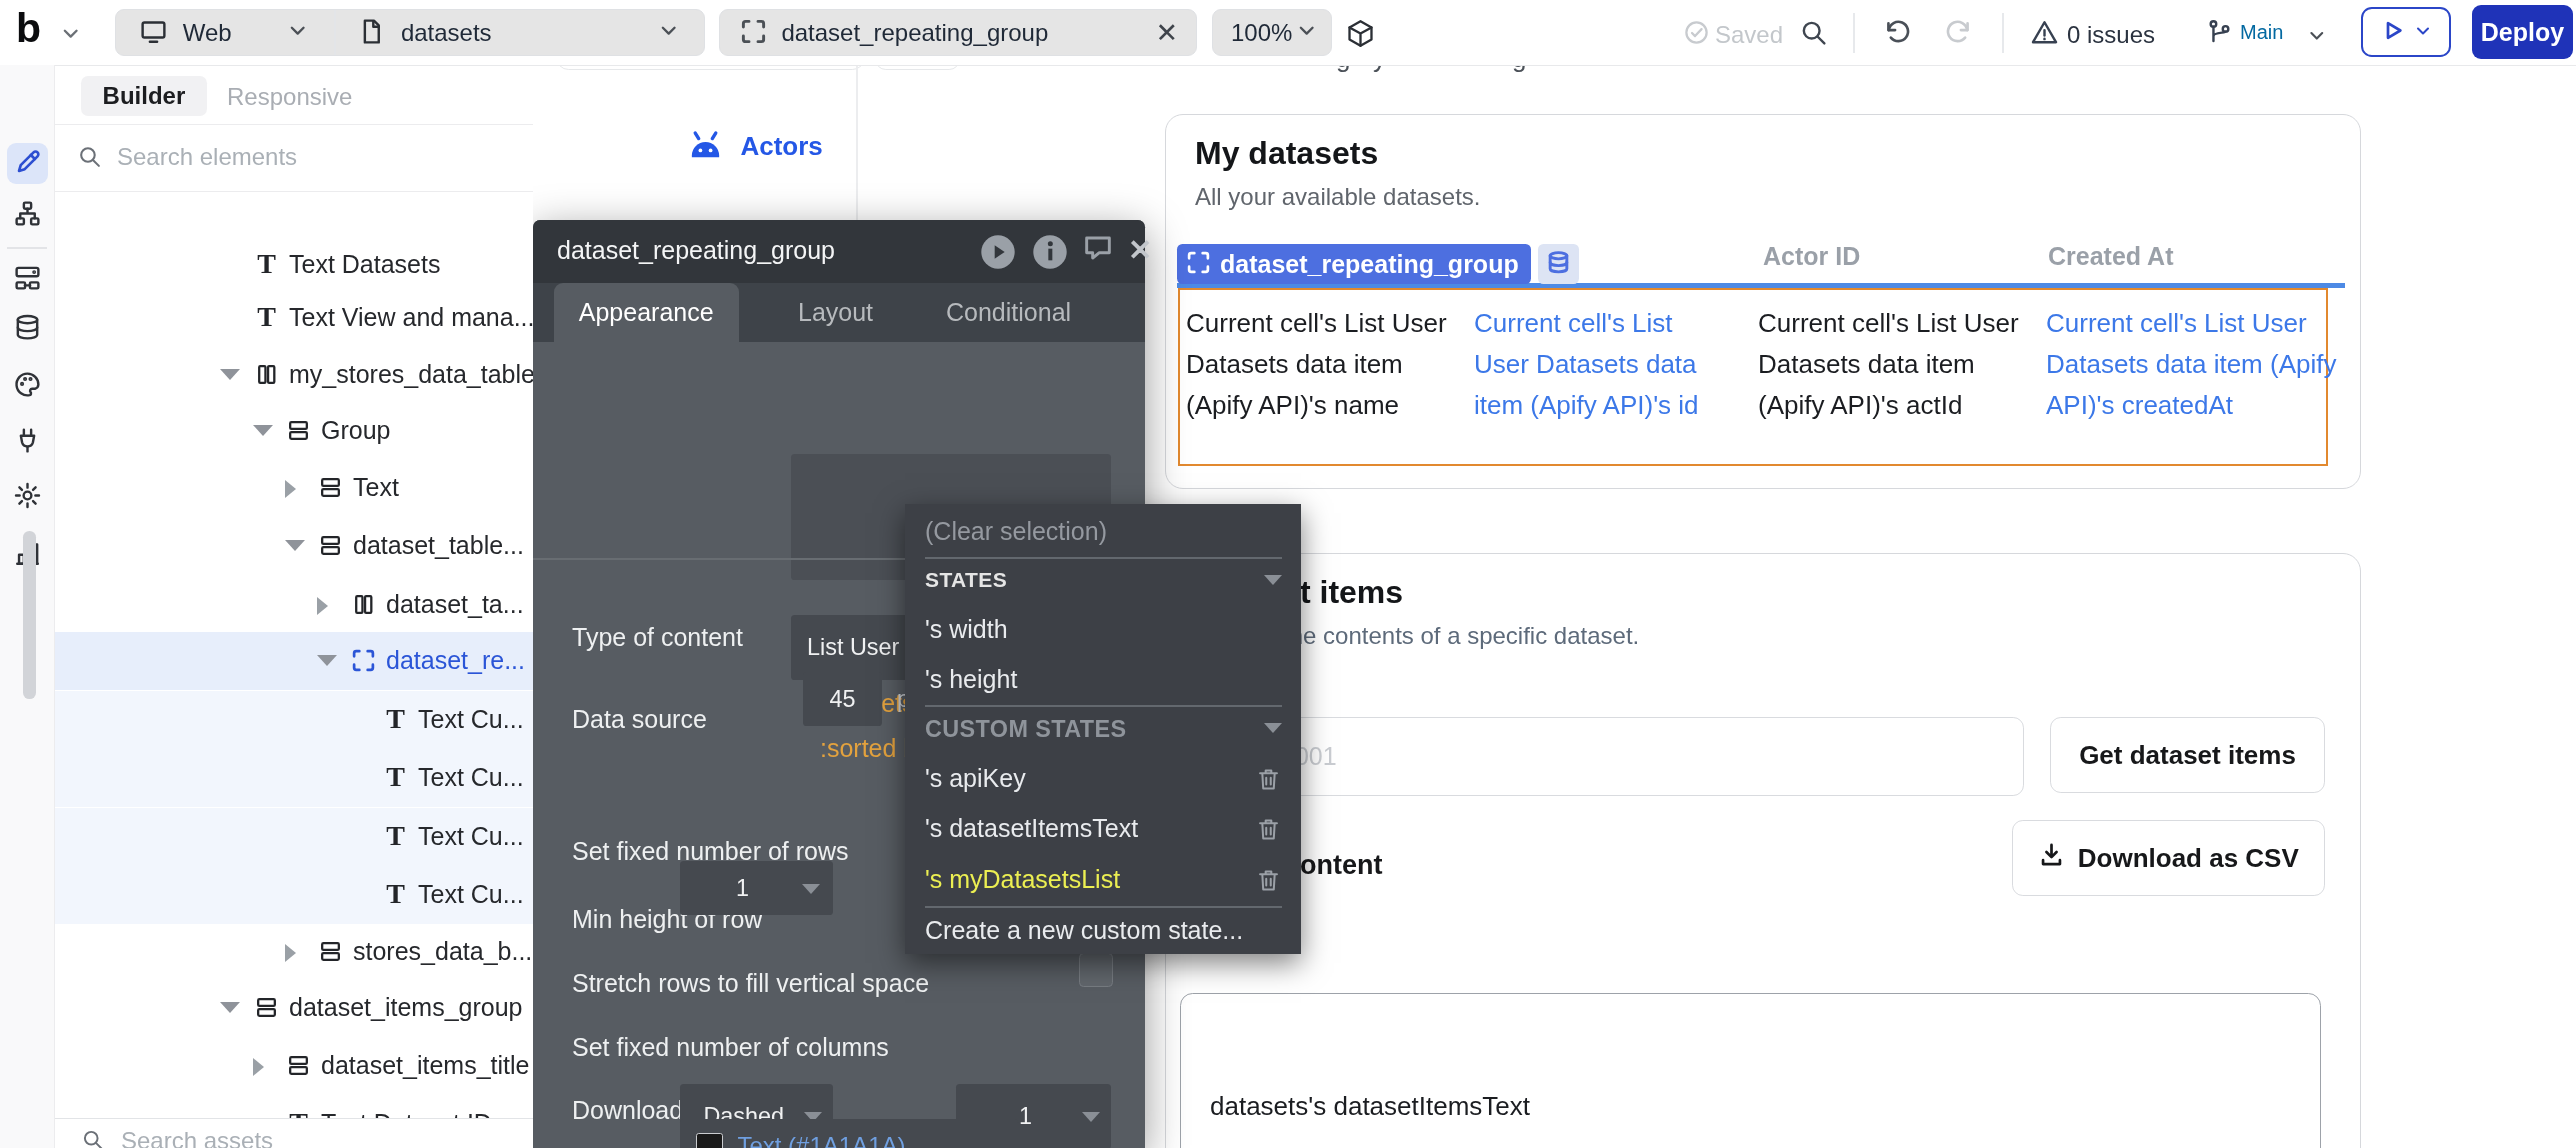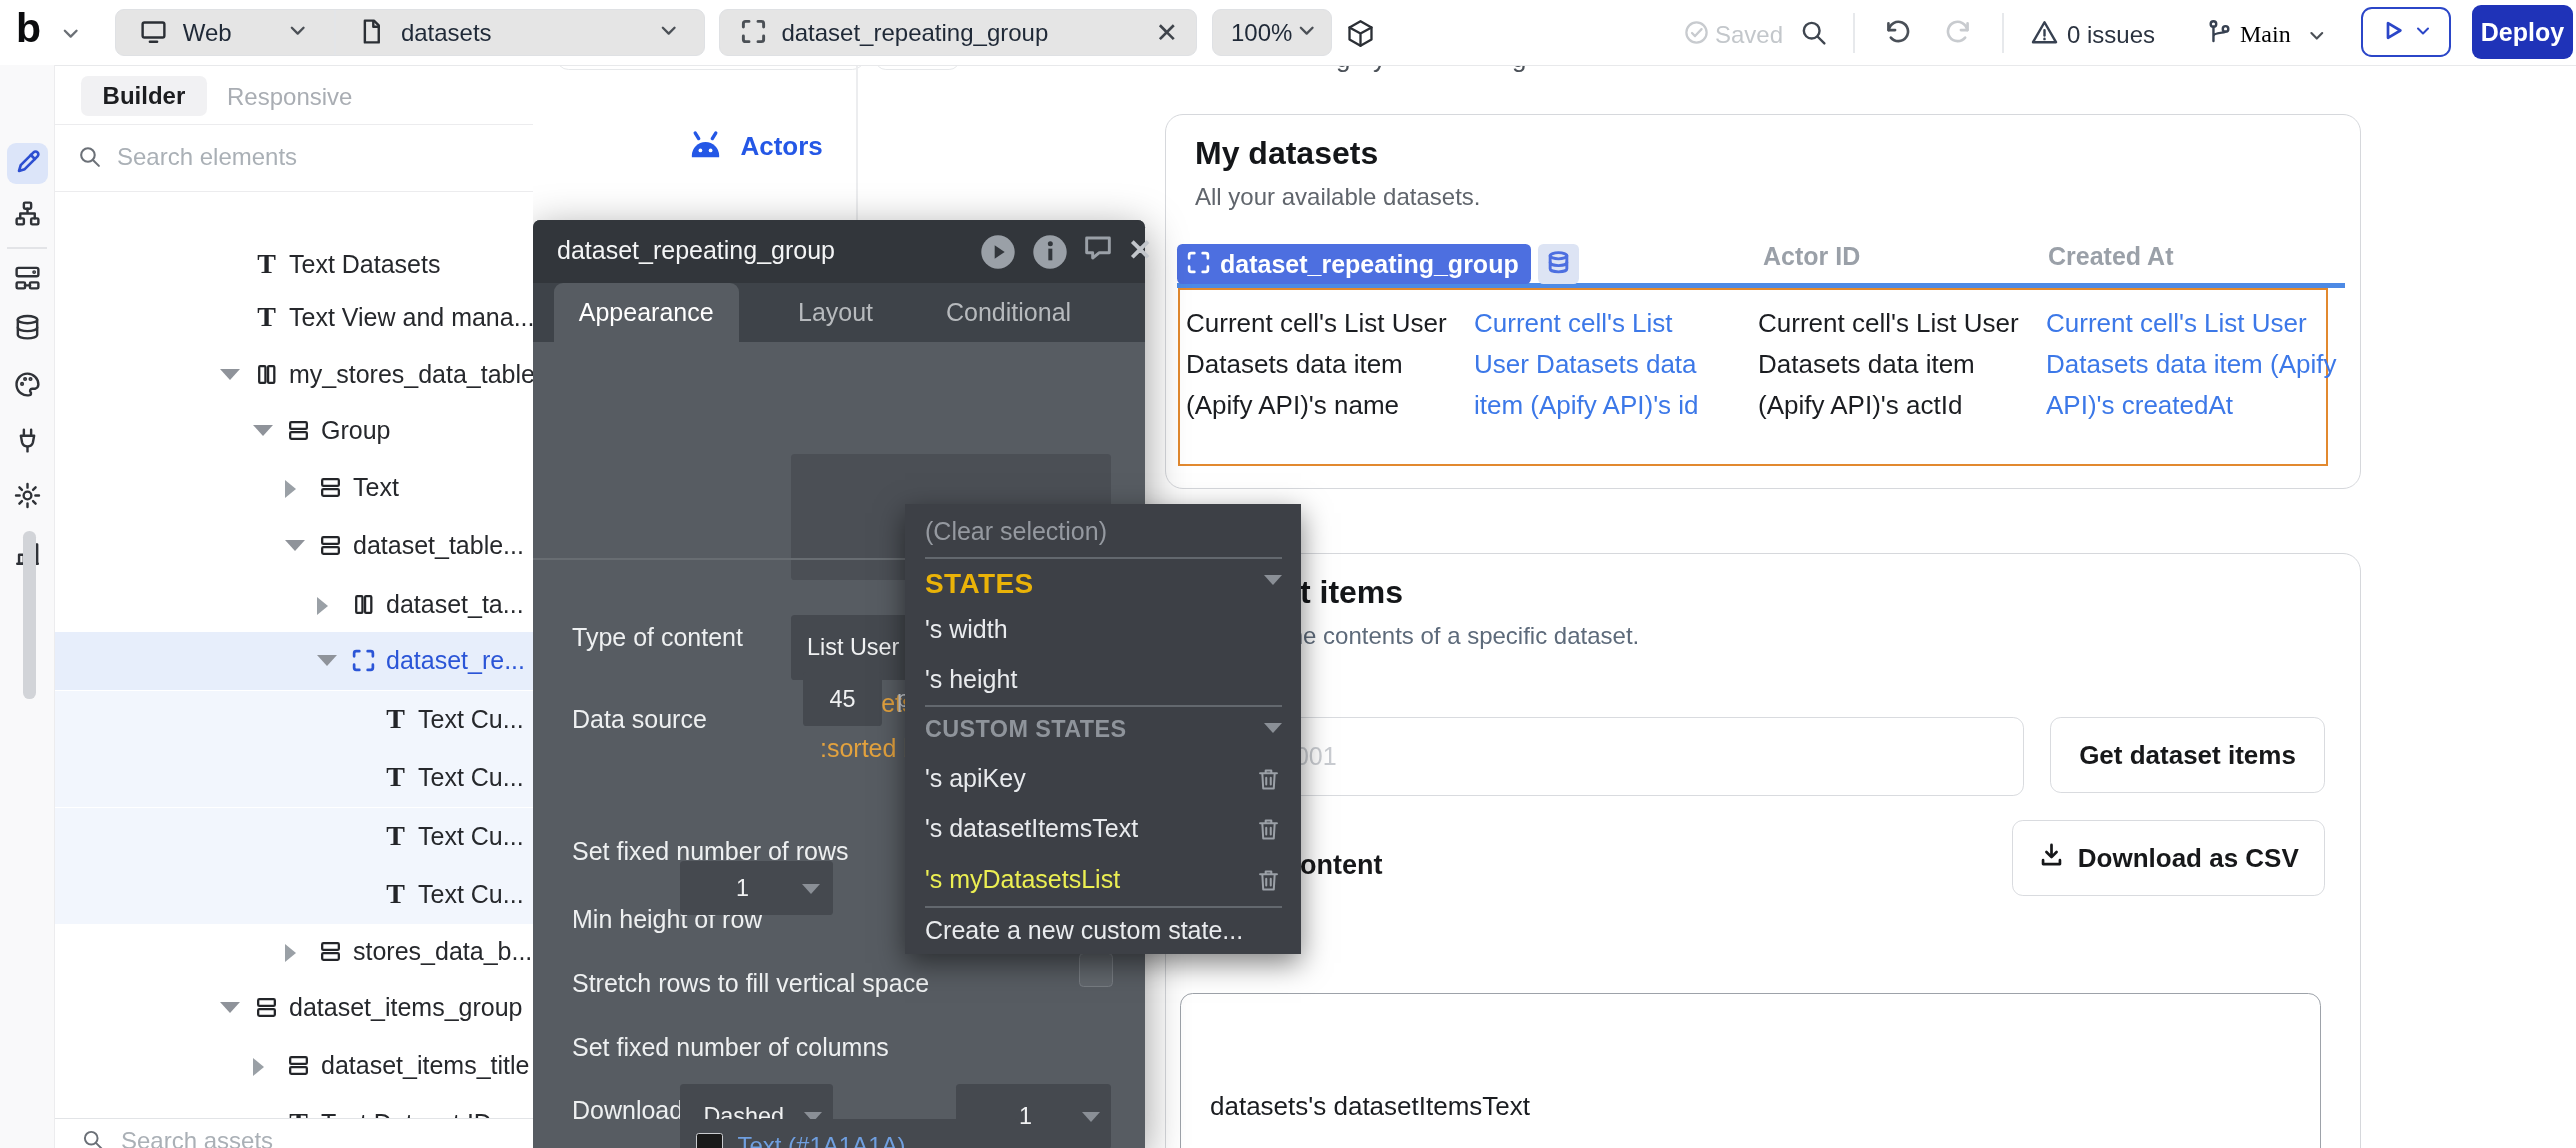--- a/index.html
+++ b/index.html
@@ -127,21 +127,21 @@
         <path d="M12 3.5L21.5 20h-19L12 3.5z"></path>
         <path d="M12 10v4.5"></path>
         <path d="M12 17.2v.3"></path>
       </svg></span>
   <span class="abs" style="left:2067px;top:20.7px;font-size:24px;color:#2b3340;">0 issues</span>
   <span class="abs" style="left:2205px;top:18px;" id="ic-branch"><svg width="29" height="29" viewBox="0 0 24 24" fill="none" stroke="#374151" stroke-width="2" stroke-linecap="round" stroke-linejoin="round">
         <circle cx="7" cy="5" r="2.3"></circle>
         <circle cx="17" cy="9" r="2.3"></circle>
         <path d="M7 7.3V19M7 15c0-3.5 10-2.5 10-3.7"></path>
       </svg></span>
-  <span class="abs" style="left:2240px;top:20.7px;font-size:24px;color:#000000;font-family:Liberation Serif, serif;">Main</span>
+  <span class="abs" style="left:2240px;top:20.7px;font-size:20px;color:#0369a1;">Main</span>
   <span class="abs" style="left:2306px;top:25px;" id="chev-branch"><svg width="21.6" height="21.6" viewBox="0 0 24 24" fill="none" stroke="#4b5056" stroke-width="2.4" stroke-linecap="round" stroke-linejoin="round">
         <path d="M6 9l6 6 6-6"></path>
       </svg></span>
 
   <div class="btn-preview">
     <span id="ic-play"><svg width="27" height="27" viewBox="0 0 24 24" fill="none" stroke="#2b46c8" stroke-width="2.4" stroke-linecap="round" stroke-linejoin="round">
           <path d="M8 5.5v13L19 12 8 5.5z"></path>
         </svg></span>
     <span id="chev-play"><svg width="20" height="20" viewBox="0 0 24 24" fill="none" stroke="#2b46c8" stroke-width="2.4" stroke-linecap="round" stroke-linejoin="round">
           <path d="M6 9l6 6 6-6"></path>
@@ -515,21 +515,21 @@
 
   <div class="insp-input" style="left:147px;top:899px;width:338px;height:54px;">
     <span id="swatch" style="margin-left: 16px; width: 25px; height: 25px; border: 0.9px solid rgb(202, 204, 208); border-radius: 2.7px; display: inline-block; background: rgb(26, 26, 26);"></span>
     <span id="color-link" style="margin-left: 14.4px; font-size: 24px; color: rgb(111, 159, 224);">Text (#1A1A1A)</span>
   </div>
 </div>
 
 <div id="dropdown" class="abs">
     <div class="dd-item" style="top: 12.6px; color: rgb(149, 153, 160);">(Clear selection)</div>
     <div class="dd-div" style="top: 53px;"></div>
-    <div class="dd-item" style="font-weight: 700; font-size: 28px; color: #eab308; letter-spacing: 0.4px; top: 64px;">STATES<span class="gr-tri" style="position: absolute; right: 0px; top: 7.2px;"></span></div>
+    <div class="dd-item" style="font-weight: 700; font-size: 21px; color: #e5e5e5; letter-spacing: 0.4px; top: 64px;">STATES<span class="gr-tri" style="position: absolute; right: 0px; top: 7.2px;"></span></div>
     <div class="dd-item" style="top: 111px;">'s width</div>
     <div class="dd-item" style="top: 161px;">'s height</div>
     <div class="dd-div" style="top: 201px;"></div>
     <div class="dd-item" style="font-weight: 700; font-size: 23.4px; color: rgb(143, 148, 155); letter-spacing: 0.4px; top: 212px;">CUSTOM STATES<span class="gr-tri" style="position: absolute; right: 0px; top: 7.2px;"></span></div>
     <div class="dd-item" style="top: 260px;">'s apiKey<span style="position: absolute; right: 0px; top: 1.8px;"><svg width="27" height="27" viewBox="0 0 24 24" fill="none" stroke="#9ba0a7" stroke-width="1.8" stroke-linecap="round" stroke-linejoin="round">
           <path d="M4.5 6.5h15M9.5 6V4h5v2M6.5 6.5l.8 13.5h9.4l.8-13.5"></path>
           <path d="M10 10.5v6M14 10.5v6"></path>
         </svg></span></div>
     <div class="dd-item" style="top: 310px;">'s datasetItemsText<span style="position: absolute; right: 0px; top: 1.8px;"><svg width="27" height="27" viewBox="0 0 24 24" fill="none" stroke="#9ba0a7" stroke-width="1.8" stroke-linecap="round" stroke-linejoin="round">
           <path d="M4.5 6.5h15M9.5 6V4h5v2M6.5 6.5l.8 13.5h9.4l.8-13.5"></path>

